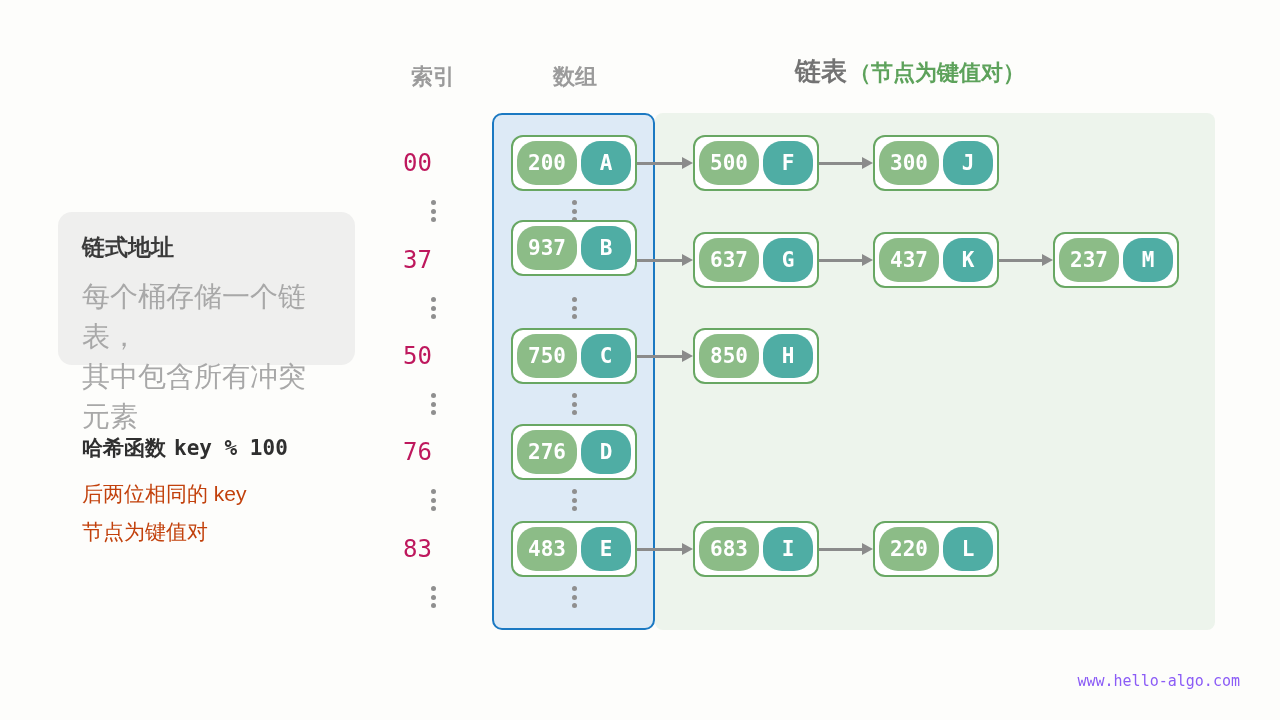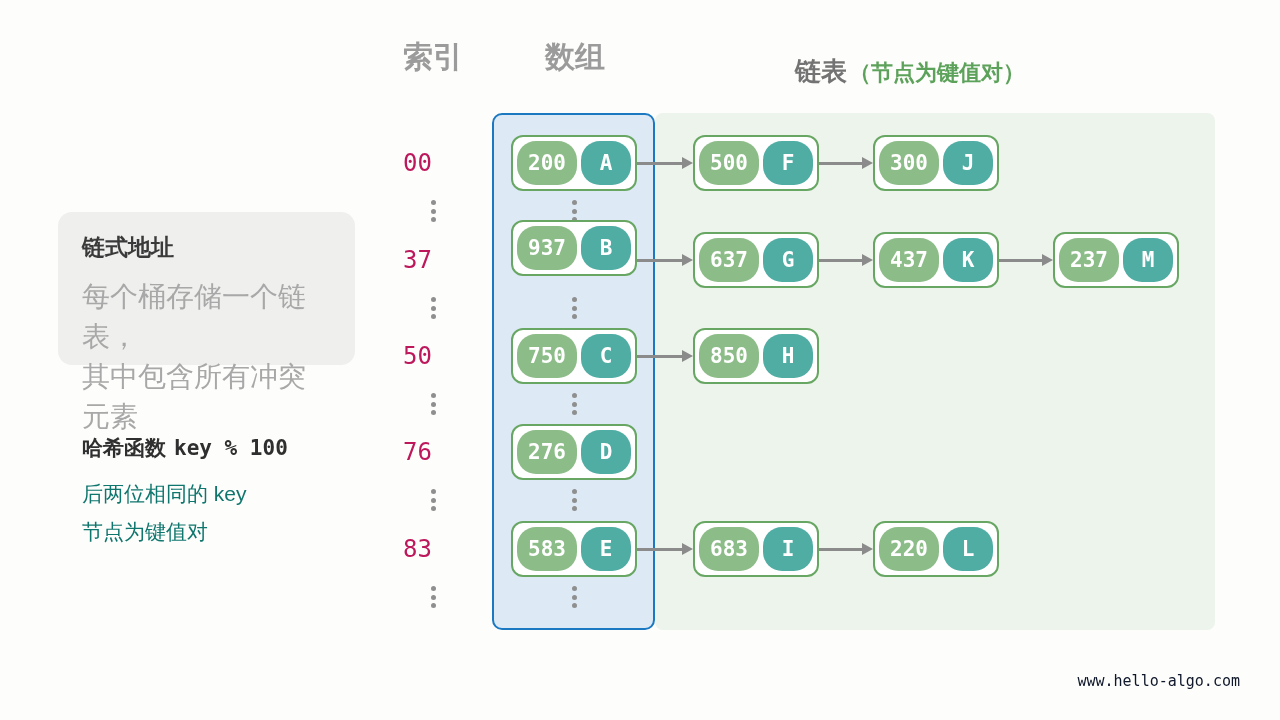--- a/index.html
+++ b/index.html
@@ -6,22 +6,22 @@
   html, body { width: 1280px; height: 720px; }
   body {
     font-family: "Liberation Sans", "DejaVu Sans", sans-serif;
     background: #fdfdfb;
     overflow: hidden;
   }
   .canvas { position: relative; width: 1280px; height: 720px; }
 
   
   .hdr {
-    position: absolute; top: 40px; height: 34px; line-height: 34px;
-    font-size: 30px; font-weight: bold; color: #9b9b9b; text-align: center;
+    position: absolute; top: 60px; height: 34px; line-height: 34px;
+    font-size: 22px; font-weight: bold; color: #9b9b9b; text-align: center;
   }
   .hdr-index { left: 393px; width: 80px; }
   .hdr-array { left: 535px; width: 80px; }
   .hdr-list  {
     position: absolute; top: 54px; left: 795px; height: 34px; line-height: 34px;
     white-space: nowrap;
   }
   .hdr-list-main { font-size: 26px; font-weight: bold; color: #737373; }
   .hdr-list-note { font-size: 22px; font-weight: 600; color: #5da25b; margin-left: 2px; }
 
@@ -30,21 +30,21 @@
     position: absolute; left: 58px; top: 212px; width: 297px; height: 153px;
     background: #efefee; border-radius: 14px; padding: 20px 24px;
   }
   .info-title { font-size: 23px; font-weight: bold; color: #3a3a3a; margin-bottom: 14px; }
   .info-line  { font-size: 28px; color: #a8a8a8; line-height: 40px; }
 
   
   .hash-note { position: absolute; left: 82px; top: 433px; }
   .hash-title { font-size: 21px; font-weight: bold; color: #2f2f2f; height: 30px; line-height: 30px; margin-bottom: 12px; }
   .hash-title .mono { font-family: "DejaVu Sans Mono", "Liberation Mono", monospace; margin-left: 8px; }
-  .hash-line { font-size: 21px; color: #0f766e; line-height: 38px; }
+  .hash-line { font-size: 21px; color: #c2410c; line-height: 38px; }
 
   
   .list-bg {
     position: absolute; left: 655px; top: 113px; width: 560px; height: 517px;
     background: #edf4ec; border-radius: 8px;
   }
   .array-box {
     position: absolute; left: 492px; top: 113px; width: 163px; height: 517px;
     background: #ddeaf6; border: 2.5px solid #1b79c2; border-radius: 10px;
   }
@@ -85,21 +85,21 @@
   .arrow .shaft { flex: 1; height: 3px; background: #8b8b8b; }
   .arrow .head {
     width: 0; height: 0;
     border-top: 6px solid transparent; border-bottom: 6px solid transparent;
     border-left: 11px solid #8b8b8b;
   }
 
   .footer {
     position: absolute; top: 672px; right: 40px;
     font-family: "DejaVu Sans Mono", "Liberation Mono", monospace;
-    font-size: 15px; color: #0f172a; margin-left: 16px;
+    font-size: 15px; color: #8b5cf6; margin-left: 16px;
   }
 </style>
 </head>
 <body>
 
 <div class="canvas">
 
   <div class="hdr hdr-index">索引</div>
   <div class="hdr hdr-array">数组</div>
   <div class="hdr-list">
@@ -243,21 +243,21 @@
     <div class="key">850</div>
     <div class="val">H</div>
   </div>
 
   <div class="node" style="left:511px;top:424px">
     <div class="key">276</div>
     <div class="val">D</div>
   </div>
 
   <div class="node" style="left:511px;top:521px">
-    <div class="key">583</div>
+    <div class="key">483</div>
     <div class="val">E</div>
   </div>
   <div class="arrow" style="left:637px;top:542px;width:56px">
       <span class="shaft"></span>
       <span class="head"></span>
     </div>
   <div class="node" style="left:693px;top:521px">
     <div class="key">683</div>
     <div class="val">I</div>
   </div>

